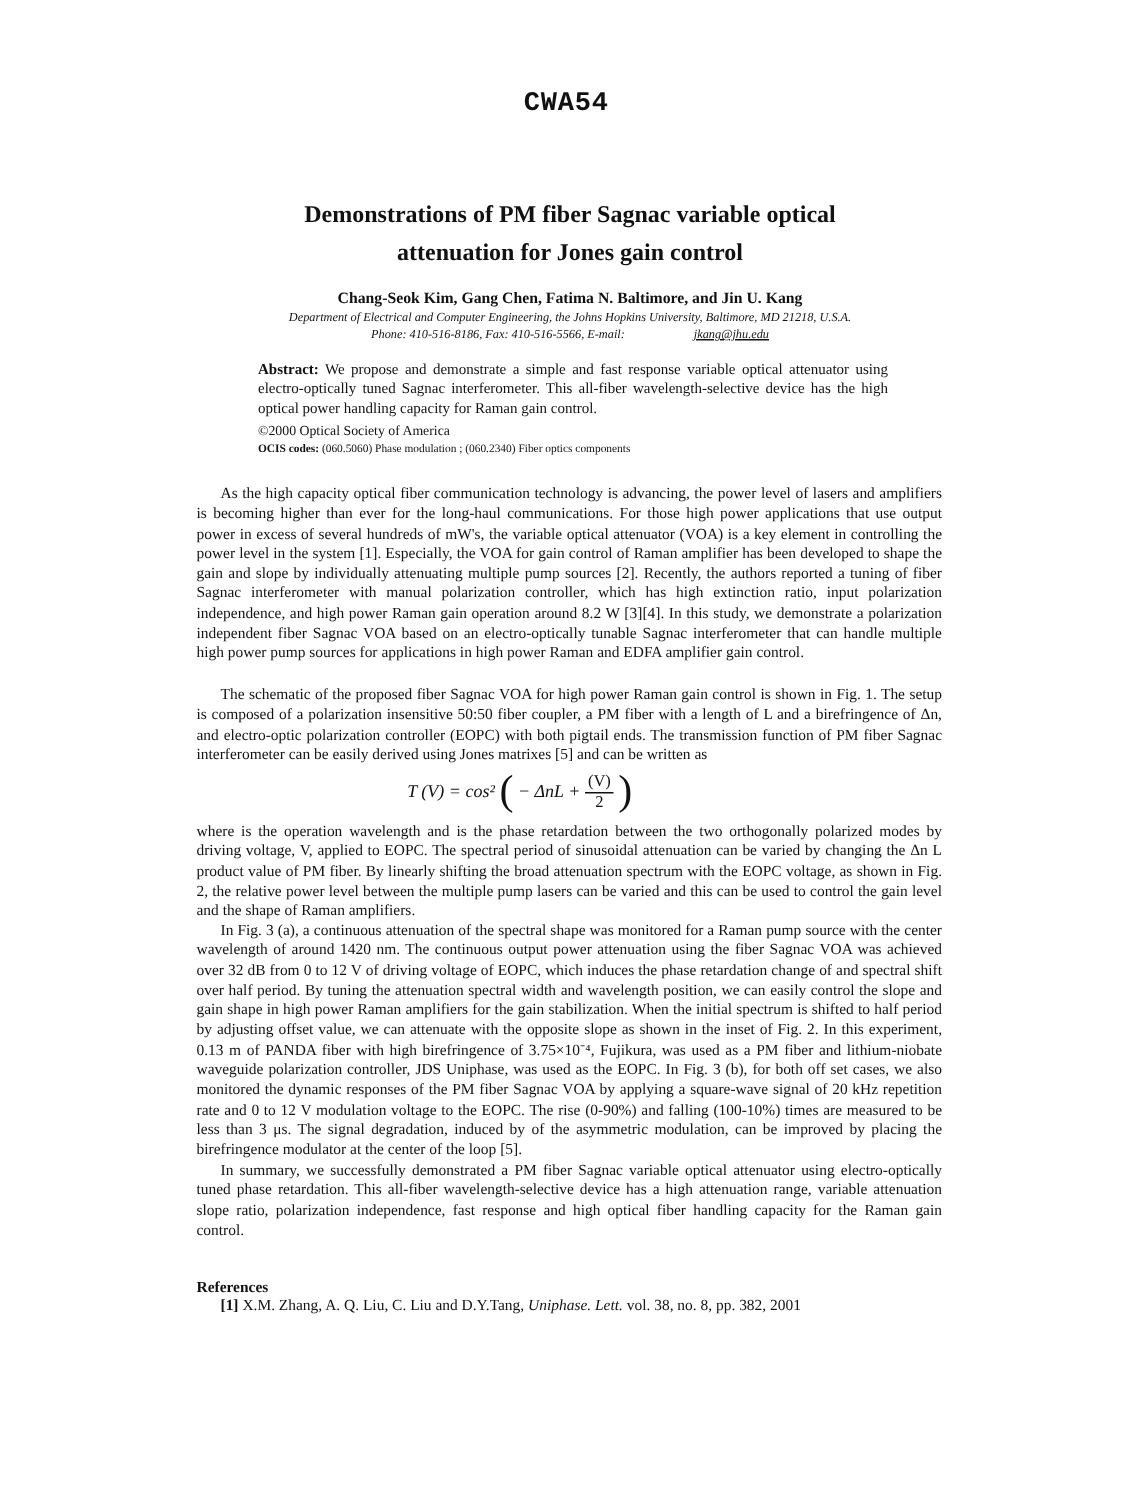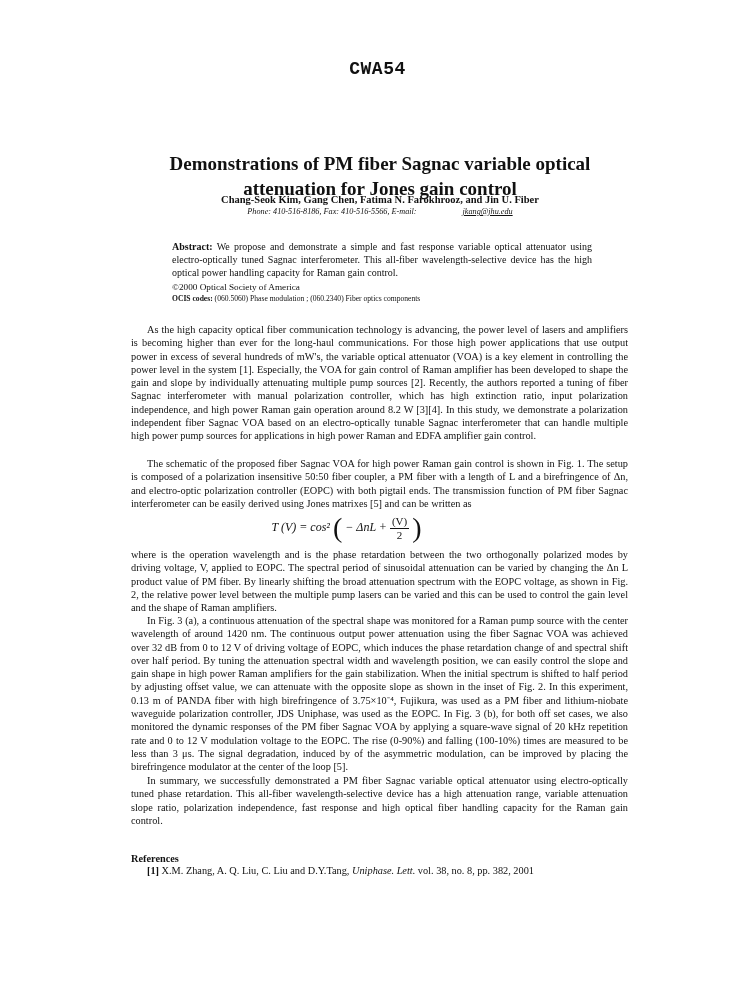--- a/index.html
+++ b/index.html
@@ -1,19 +1,19 @@
 <!DOCTYPE html>
 <html><head>
 <meta charset="utf-8">
 <style>
   html, body { margin: 0; padding: 0; background: #ffffff; }
   body { width: 755px; height: 1000px; position: relative; overflow: hidden; color: #111; font-family: "Liberation Serif", serif; }
   .page { position: absolute; left: 0; top: 0; width: 755px; height: 1000px; }
   .code { position: absolute; top: 59px; left: 0; width: 755px; text-align: center; font-family: "Liberation Mono", monospace; font-size: 18px; font-weight: bold; letter-spacing: 0.5px; }
-  .title { position: absolute; top: 131px; left: 120px; width: 520px; text-align: center; font-family: "Liberation Serif", serif; font-weight: bold; font-size: 19px; line-height: 25px; margin-top: 20px; }
+  .title { position: absolute; top: 131px; left: 120px; width: 520px; text-align: center; font-family: "Liberation Serif", serif; font-weight: bold; font-size: 16px; line-height: 25px; }
   .authors { position: absolute; top: 193px; left: 120px; width: 520px; text-align: center; font-weight: bold; font-size: 10.5px; line-height: 13px; }
   .affil { position: absolute; top: 206px; left: 120px; width: 520px; text-align: center; font-style: italic; font-size: 8.2px; line-height: 11px; }
   .affil .email { text-decoration: underline; padding-left: 44px; }
   .abstract { position: absolute; top: 241px; left: 172px; width: 420px; font-size: 10px; line-height: 12.8px; text-align: justify; }
   .abstract .lbl { font-weight: bold; }
   .copy { position: absolute; top: 281px; left: 172px; font-size: 9.2px; line-height: 12px; }
   .ocis { position: absolute; top: 294px; left: 172px; font-size: 7.6px; line-height: 10px; }
   .ocis .lbl { font-weight: bold; }
   .body { position: absolute; left: 131px; width: 497px; font-size: 10.3px; line-height: 13.3px; text-align: justify; }
   .body p { margin: 0; text-indent: 16px; }
@@ -38,23 +38,24 @@
 
 <div class="page">
 
   <div class="code">CWA54</div>
 
   <div class="title">
     <div>Demonstrations of PM fiber Sagnac variable optical</div>
     <div>attenuation for Jones gain control</div>
   </div>
 
-  <div class="authors">Chang-Seok Kim, Gang Chen, Fatima N. Farokhrooz, and Jin U. Fiber</div>
+  <div class="authors">Chang-Seok Kim, Gang Chen, Fatima N. Baltimore, and Jin U. Kang</div>
 
   <div class="affil">
+    <div>Department of Electrical and Computer Engineering, the Johns Hopkins University, Baltimore, MD 21218, U.S.A.</div>
     <div><span>Phone: 410-516-8186, Fax: 410-516-5566, E-mail: </span><span class="email">jkang@jhu.edu</span></div>
   </div>
 
   <div class="abstract"><span class="lbl">Abstract:</span><span> We propose and demonstrate a simple and fast response variable optical attenuator using electro-optically tuned Sagnac interferometer. This all-fiber wavelength-selective device has the high optical power handling capacity for Raman gain control.</span></div>
 
   <div class="copy">©2000 Optical Society of America</div>
 
   <div class="ocis"><span class="lbl">OCIS codes:</span><span> (060.5060) Phase modulation ; (060.2340) Fiber optics components</span></div>
 
   <div class="body p1">

